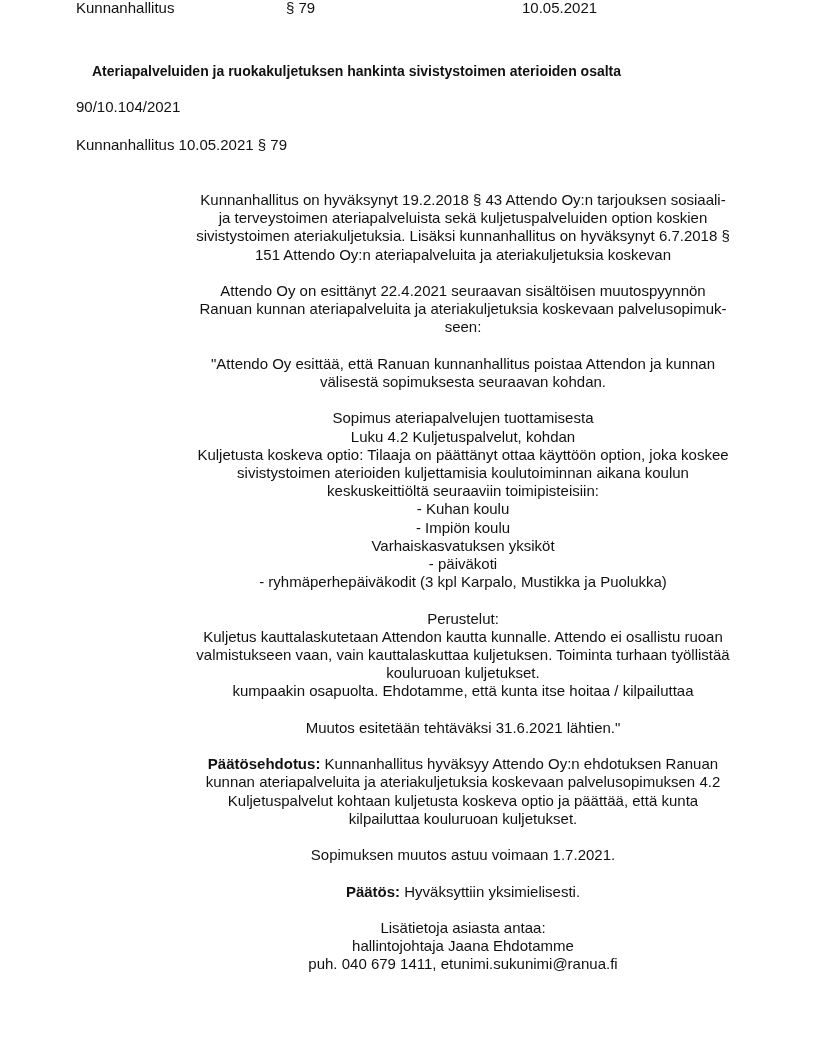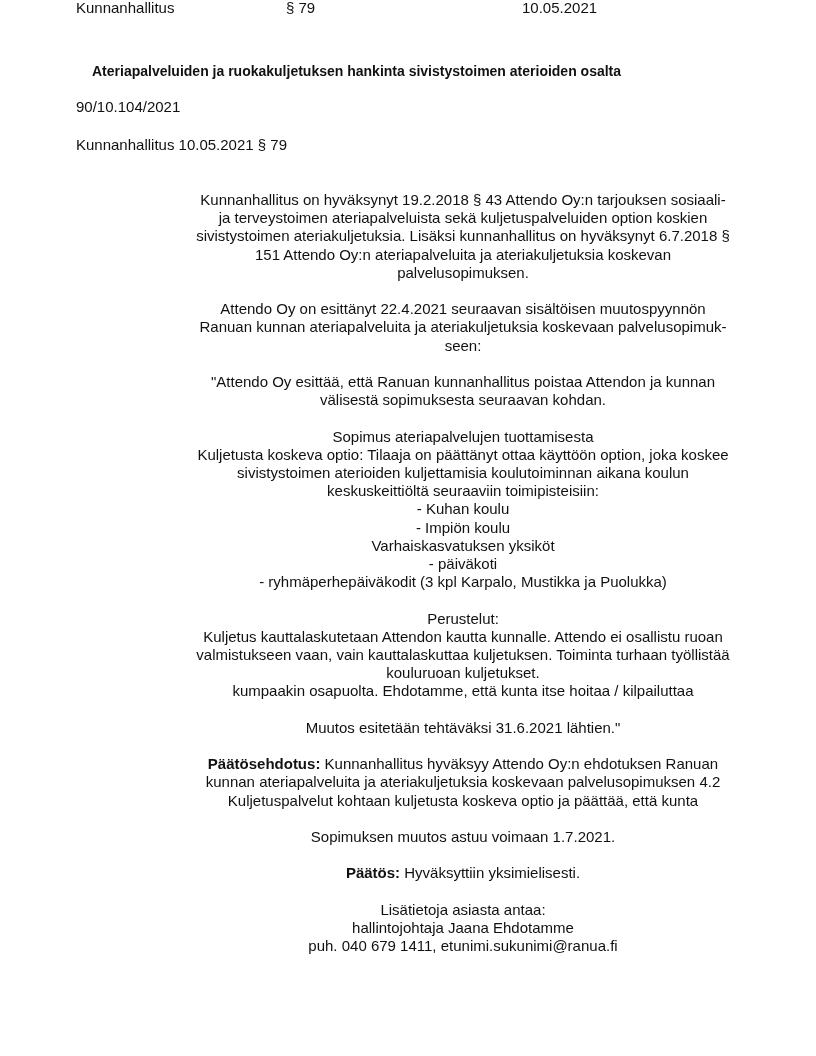--- a/index.html
+++ b/index.html
@@ -40,33 +40,33 @@
 <h1 class="title">Ateriapalveluiden ja ruokakuljetuksen hankinta sivistystoimen aterioiden osalta</h1>
 <div class="diary">90/10.104/2021</div>
 <div class="meeting">Kunnanhallitus 10.05.2021 § 79</div>
 
 <div class="content">
   <p>
     <span class="line">Kunnanhallitus on hyväksynyt 19.2.2018 § 43 Attendo Oy:n tarjouksen sosiaali-</span>
     <span class="line">ja terveystoimen ateriapalveluista sekä kuljetuspalveluiden option koskien</span>
     <span class="line">sivistystoimen ateriakuljetuksia. Lisäksi kunnanhallitus on hyväksynyt 6.7.2018 §</span>
     <span class="line">151 Attendo Oy:n ateriapalveluita ja ateriakuljetuksia koskevan</span>
-    <span class="line">palvelusopimuksen.</span>
   </p>
   <p>
     <span class="line">Attendo Oy on esittänyt 22.4.2021 seuraavan sisältöisen muutospyynnön</span>
     <span class="line">Ranuan kunnan ateriapalveluita ja ateriakuljetuksia koskevaan palvelusopimuk-</span>
     <span class="line">seen:</span>
   </p>
   <p>
     <span class="line">"Attendo Oy esittää, että Ranuan kunnanhallitus poistaa Attendon ja kunnan</span>
     <span class="line">välisestä sopimuksesta seuraavan kohdan.</span>
   </p>
   <p>
     <span class="line">Sopimus ateriapalvelujen tuottamisesta</span>
+    <span class="line">Luku 4.2 Kuljetuspalvelut, kohdan</span>
     <span class="line">Kuljetusta koskeva optio: Tilaaja on päättänyt ottaa käyttöön option, joka koskee</span>
     <span class="line">sivistystoimen aterioiden kuljettamisia koulutoiminnan aikana koulun</span>
     <span class="line">keskuskeittiöltä seuraaviin toimipisteisiin:</span>
     <span class="line dash-row">
       <span class="dash">-</span>
       <span>Kuhan koulu</span>
     </span>
     <span class="line dash-row">
       <span class="dash">-</span>
       <span>Impiön koulu</span>
@@ -88,20 +88,21 @@
     <span class="line">kouluruoan kuljetukset.</span>
     <span class="line">kumpaakin osapuolta. Ehdotamme, että kunta itse hoitaa / kilpailuttaa</span>
   </p>
   <p>
     <span class="line">Muutos esitetään tehtäväksi 31.6.2021 lähtien."</span>
   </p>
   <p>
     <span class="line"><span class="lbl">Päätösehdotus:</span><span> Kunnanhallitus hyväksyy Attendo Oy:n ehdotuksen Ranuan</span></span>
     <span class="line">kunnan ateriapalveluita ja ateriakuljetuksia koskevaan palvelusopimuksen 4.2</span>
     <span class="line">Kuljetuspalvelut kohtaan kuljetusta koskeva optio ja päättää, että kunta</span>
+    <span class="line">kilpailuttaa kouluruoan kuljetukset.</span>
   </p>
   <p>
     <span class="line">Sopimuksen muutos astuu voimaan 1.7.2021.</span>
   </p>
   <p>
     <span class="line"><span class="lbl">Päätös:</span><span> Hyväksyttiin yksimielisesti.</span></span>
   </p>
   <p>
     <span class="line">Lisätietoja asiasta antaa:</span>
     <span class="line">hallintojohtaja Jaana Ehdotamme</span>

